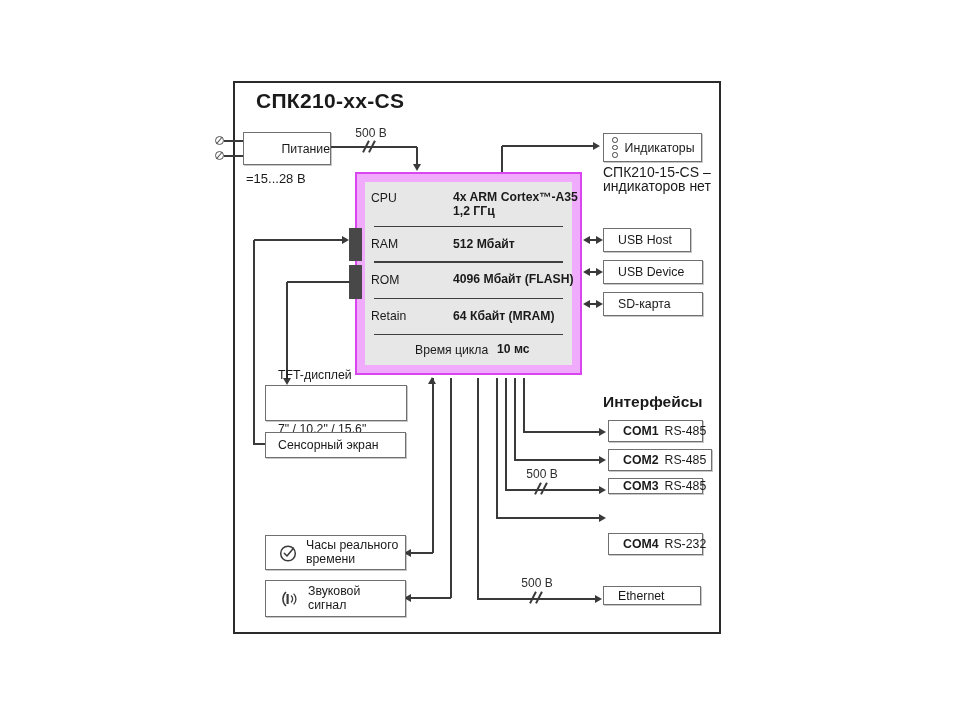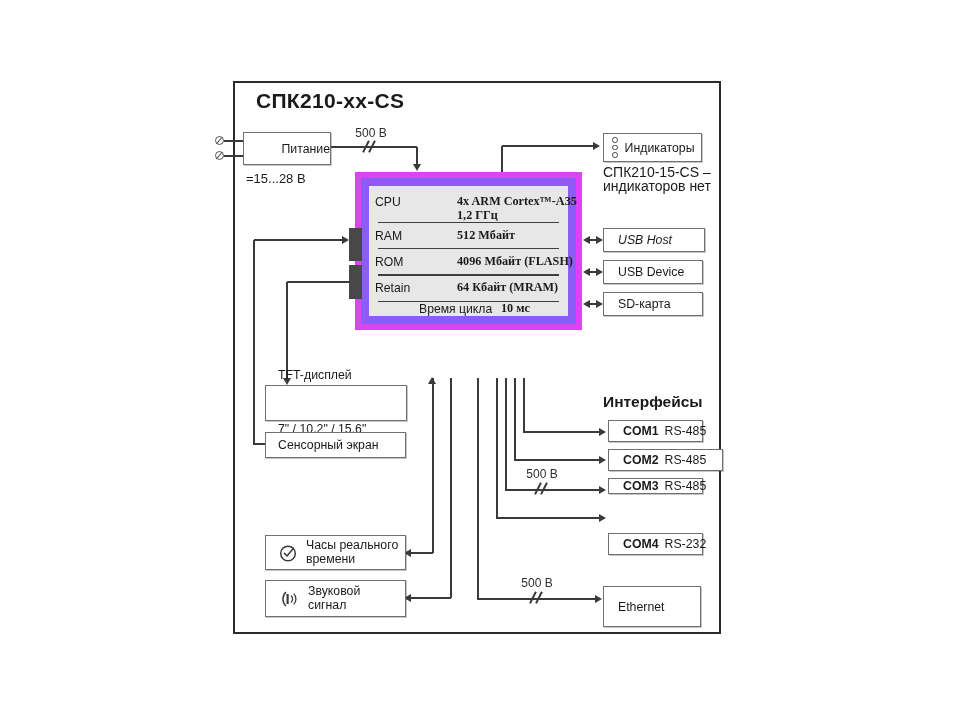--- a/index.html
+++ b/index.html
@@ -20,27 +20,27 @@
   .h{height:1.5px;} .v{width:1.5px;}
   .ar,.al,.au,.ad{position:absolute;width:0;height:0;}
   .ar{border-top:4.5px solid transparent;border-bottom:4.5px solid transparent;border-left:7.5px solid #3a3a3a;}
   .al{border-top:4.5px solid transparent;border-bottom:4.5px solid transparent;border-right:7.5px solid #3a3a3a;}
   .au{border-left:4.5px solid transparent;border-right:4.5px solid transparent;border-bottom:7.5px solid #3a3a3a;}
   .ad{border-left:4.5px solid transparent;border-right:4.5px solid transparent;border-top:7.5px solid #3a3a3a;}
   .iso-slash{position:absolute;width:1.6px;height:13px;background:#3a3a3a;transform:rotate(27deg);}
   .iso-label{position:absolute;font-size:12px;color:#2e2e2e;width:44px;text-align:center;}
 
   
-  .block{position:absolute;left:355px;top:172px;width:227px;height:158px;box-sizing:border-box;
-         border:6px solid #d946ef;background:#8b5cf6;}
+  .block{position:absolute;left:355px;top:172px;width:227px;height:203px;box-sizing:border-box;
+         border:2px solid #d946ef;background:#f0abfc;}
   .panel{position:absolute;left:8px;top:8px;right:8px;bottom:8px;background:#e7e7e7;
          display:flex;flex-direction:column;padding:0 6px;box-sizing:border-box;}
   .row{display:flex;align-items:center;font-size:12.2px;}
   .row .lbl{width:82px;flex:0 0 82px;}
-  .row .val{font-weight:bold;white-space:nowrap;line-height:13.6px;font-family:Liberation Serif, serif;}
+  .row .val{font-weight:bold;white-space:nowrap;line-height:13.6px;}
   .row-cpu{height:44px;align-items:flex-start;padding-top:9px;box-sizing:border-box;}
   .row-ram{height:34px;} .row-rom{height:35px;} .row-retain{height:35px;} .row-cycle{flex:1;margin-left:44px;}
   .sep{height:1.3px;background:#3f3f3f;margin:0 3px;flex:0 0 auto;}
   .tab{position:absolute;width:13px;background:#484848;}
 
   
   .led-col{display:flex;flex-direction:column;gap:2.2px;margin:0 7px 0 8px;}
   .led{width:5.6px;height:5.6px;border:1.2px solid #444;border-radius:50%;box-sizing:border-box;}
   .note{position:absolute;left:603px;top:166px;font-size:14px;line-height:13.6px;}
   .voltage{position:absolute;left:246px;top:171px;font-size:13px;}
@@ -133,21 +133,21 @@
   <div class="al" style="left:583px;top:235.5px;"></div>
   <div class="h" style="left:588px;top:239px;width:11px;"></div>
   <div class="ar" style="left:596px;top:235.5px;"></div>
   <div class="al" style="left:583px;top:267.5px;"></div>
   <div class="h" style="left:588px;top:271px;width:11px;"></div>
   <div class="ar" style="left:596px;top:267.5px;"></div>
   <div class="al" style="left:583px;top:299.5px;"></div>
   <div class="h" style="left:588px;top:303px;width:11px;"></div>
   <div class="ar" style="left:596px;top:299.5px;"></div>
 
-  <div class="box pad14" style="left:603px;top:228px;width:102px;height:24px;font-style:italic;">
+  <div class="box pad14" style="left:603px;top:228px;width:88px;height:24px;">
     <span>USB Host</span>
   </div>
   <div class="box pad14" style="left:603px;top:260px;width:100px;height:24px;">
     <span>USB Device</span>
   </div>
   <div class="box pad14" style="left:603px;top:292px;width:100px;height:24px;">
     <span>SD-карта</span>
   </div>
 
   <div class="ifheading">Интерфейсы</div>
@@ -168,40 +168,40 @@
   <div class="iso-label" style="left:520px;top:467px;">500 В</div>
 
   <div class="v" style="left:496px;top:378px;height:140px;"></div>
   <div class="h" style="left:496px;top:517px;width:104px;"></div>
   <div class="ar" style="left:599px;top:513.5px;"></div>
 
   <div class="box pad14" style="left:608px;top:420px;width:95px;height:22px;">
     <span class="com-name">COM1</span>
     <span class="com-std">RS-485</span>
   </div>
-  <div class="box pad14" style="left:608px;top:449px;width:115px;height:22px;">
+  <div class="box pad14" style="left:608px;top:449px;width:104px;height:22px;">
     <span class="com-name">COM2</span>
     <span class="com-std">RS-485</span>
   </div>
   <div class="box pad14" style="left:608px;top:478px;width:95px;height:16px;">
     <span class="com-name">COM3</span>
     <span class="com-std">RS-485</span>
   </div>
   <div class="box pad14" style="left:608px;top:533px;width:95px;height:22px;">
     <span class="com-name">COM4</span>
     <span class="com-std">RS-232</span>
   </div>
 
   <div class="v" style="left:477px;top:378px;height:221px;"></div>
   <div class="h" style="left:477px;top:598px;width:119px;"></div>
   <div class="ar" style="left:595px;top:594.5px;"></div>
   <div class="iso-slash" style="left:532px;top:591px;"></div>
   <div class="iso-slash" style="left:538px;top:591px;"></div>
   <div class="iso-label" style="left:515px;top:576px;">500 В</div>
-  <div class="box pad14" style="left:603px;top:586px;width:98px;height:41px;">
+  <div class="box pad14" style="left:603px;top:586px;width:98px;height:19px;">
     <span>Ethernet</span>
   </div>
 
   <div class="h" style="left:287px;top:281px;width:63px;"></div>
   <div class="v" style="left:286px;top:282px;height:97px;"></div>
   <div class="ad" style="left:282.5px;top:378px;"></div>
   <div class="box" style="left:265px;top:385px;width:142px;height:36px;">
     <span class="two-line" style="padding-left:12px;gap:40px;">
       <span>TFT-дисплей</span>
       <span>7" / 10,2" / 15,6"</span>

